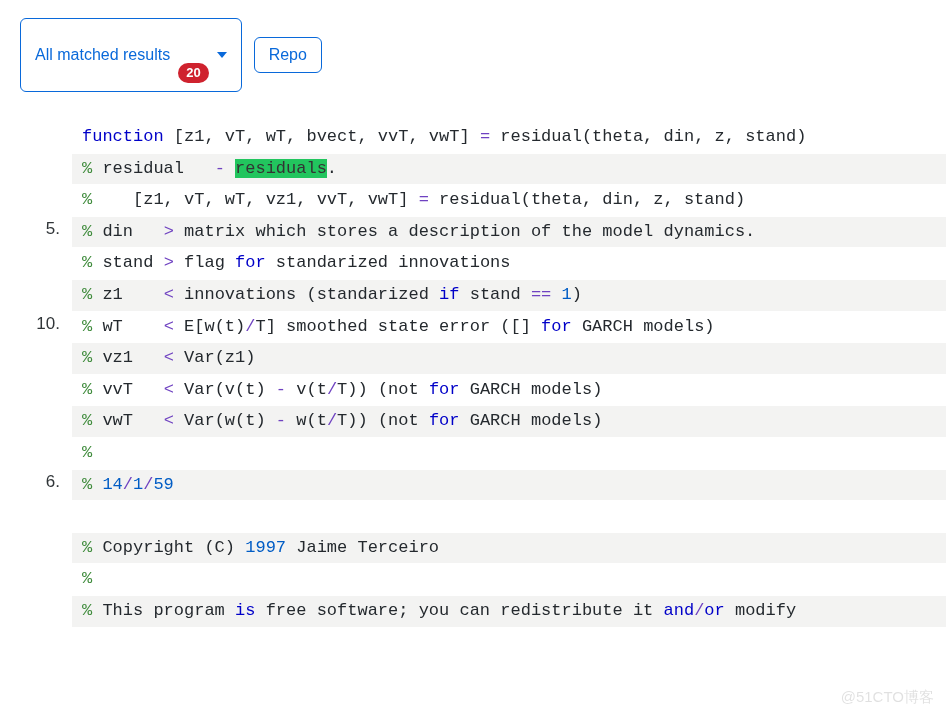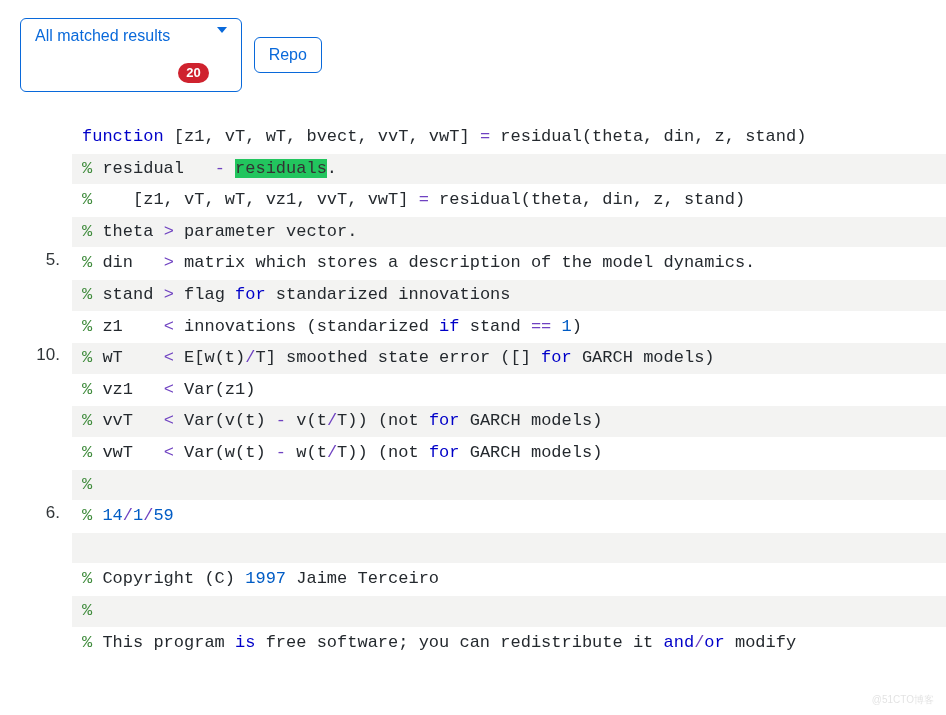--- a/index.html
+++ b/index.html
@@ -18,21 +18,21 @@
     align-items: center;
   }
   .btn {
     border: 1px solid #0969da;
     background: #fff;
     color: #0969da;
     font-size: 16px;
     padding: 8px 14px;
     border-radius: 6px;
     display: inline-flex;
-    align-items: flex-start;
+    align-items: center;
     gap: 8px;
     cursor: pointer;
   }
   .btn .badge {
     background: #cf222e;
     color: #fff;
     font-size: 13px;
     font-weight: 600;
     border-radius: 10px;
     padding: 1px 8px;
@@ -76,21 +76,21 @@
   .c-cm   { color: #3d8a3a; }      
   .c-op   { color: #6f42c1; }      
   .c-num  { color: #005cc5; }      
   .c-hl   { background: #22c55e; } 
   .c-txt  { color: #24292e; }
   .watermark {
     position: fixed;
     right: 12px;
     bottom: 8px;
     color: rgba(0,0,0,0.12);
-    font-size: 10px;
+    font-size: 15px;
     pointer-events: none;
   }
 </style>
 </head>
 <body>
 
 <div class="toolbar">
   <button class="btn">
     <span>All matched results</span>
     <span class="badge">20</span>
@@ -106,24 +106,20 @@
       <div class="gutter"></div>
       <div class="line"><span class="c-kw">function</span><span class="c-txt"> [z1, vT, wT, bvect, vvT, vwT] </span><span class="c-op">=</span><span class="c-txt"> residual(theta, din, z, stand)</span></div>
     </div>
     <div class="code-row">
       <div class="gutter"></div>
       <div class="line"><span class="c-cm">%</span><span class="c-txt"> residual   </span><span class="c-op">-</span><span class="c-txt"> </span><span class="c-hl">residuals</span><span class="c-txt">.</span></div>
     </div>
     <div class="code-row">
       <div class="gutter"></div>
       <div class="line"><span class="c-cm">%</span><span class="c-txt">    [z1, vT, wT, vz1, vvT, vwT] </span><span class="c-op">=</span><span class="c-txt"> residual(theta, din, z, stand)</span></div>
-    </div>
-    <div class="code-row">
-      <div class="gutter"></div>
-      <div class="line"><span class="c-cm">%</span><span class="c-txt"> theta </span><span class="c-op">&gt;</span><span class="c-txt"> parameter vector.</span></div>
     </div>
     <div class="code-row">
       <div class="gutter">5.</div>
       <div class="line"><span class="c-cm">%</span><span class="c-txt"> din   </span><span class="c-op">&gt;</span><span class="c-txt"> matrix which stores a description of the model dynamics.</span></div>
     </div>
     <div class="code-row">
       <div class="gutter"></div>
       <div class="line"><span class="c-cm">%</span><span class="c-txt"> stand </span><span class="c-op">&gt;</span><span class="c-txt"> flag </span><span class="c-kw">for</span><span class="c-txt"> standarized innovations</span></div>
     </div>
     <div class="code-row">

